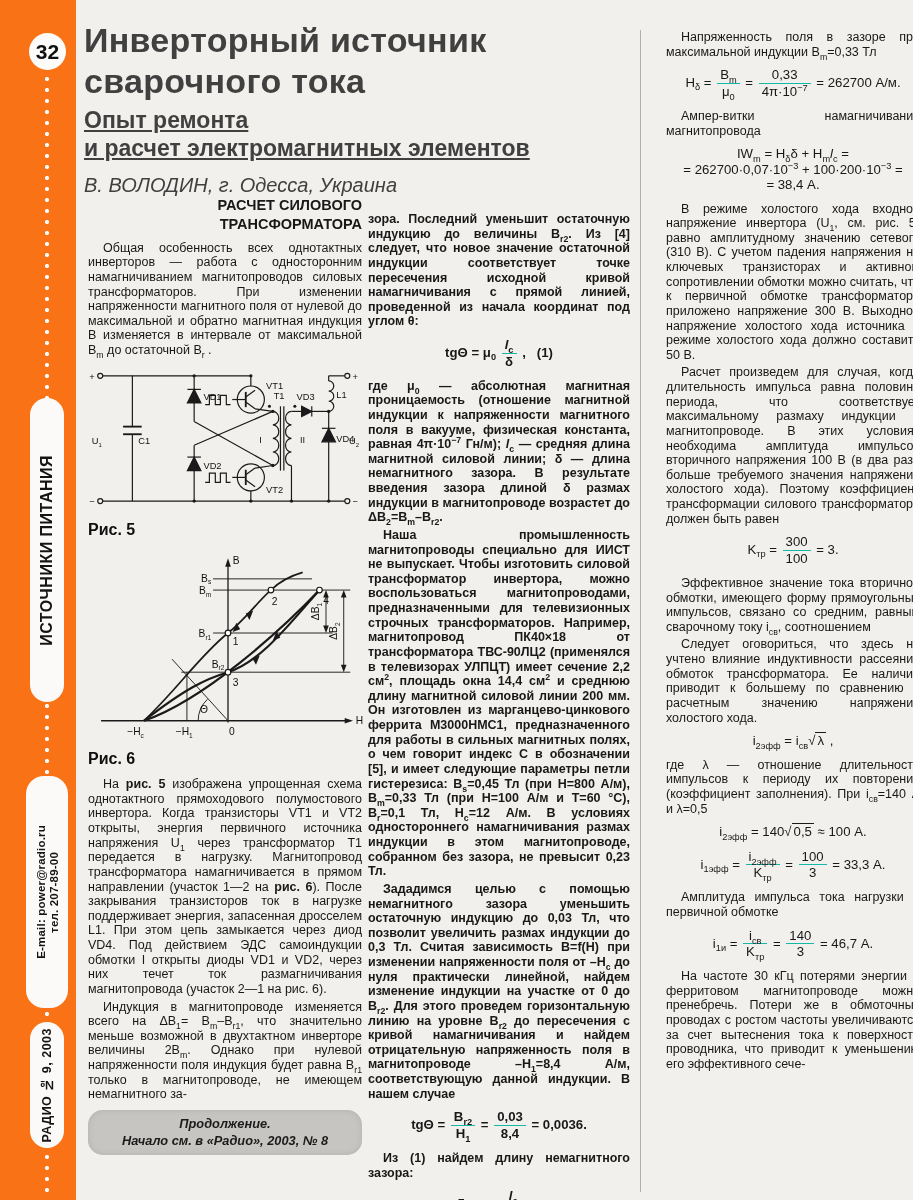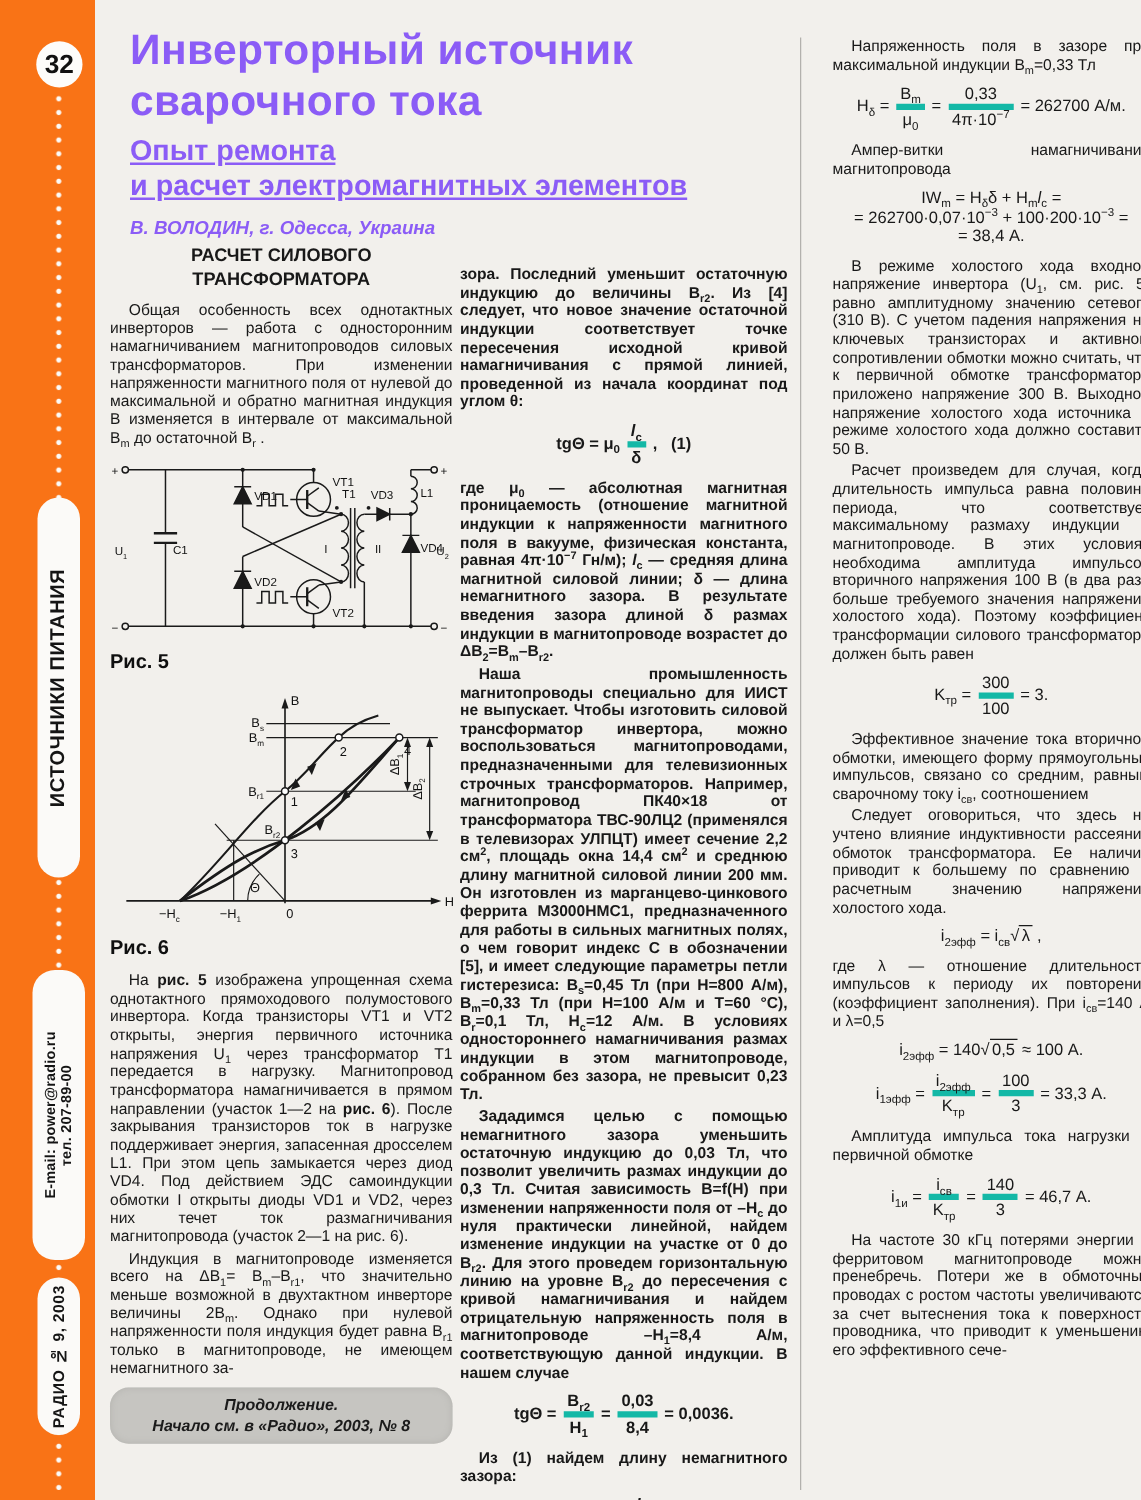--- a/index.html
+++ b/index.html
@@ -15,37 +15,37 @@
     font-size:21px;font-weight:700;color:#111;}
   .pill{position:absolute;background:#fbfaf8;border-radius:18px;display:flex;align-items:center;justify-content:center;}
   .vtext{writing-mode:vertical-rl;transform:rotate(180deg);white-space:nowrap;color:#141414;font-weight:700;letter-spacing:.5px;}
   .pill-section{left:30px;top:398px;width:34px;height:304px;}
   .pill-section .vtext{font-size:16px;}
   .pill-contact{left:26px;top:776px;width:42px;height:232px;gap:1px;}
   .pill-contact .vtext{font-size:11.5px;letter-spacing:.2px;}
   .pill-issue{left:30px;top:1022px;width:34px;height:126px;}
   .pill-issue .vtext{font-size:12.5px;}
   
-  .header{position:absolute;left:104px;top:20px;width:545px;color:#8b5cf6;}
+  .header{position:absolute;left:84px;top:20px;width:545px;color:#404040;}
   .title{font-size:34px;font-weight:700;line-height:1.2;letter-spacing:.3px;}
   .subtitle{font-size:23px;font-weight:700;line-height:1.22;margin-top:4px;text-decoration:underline;}
-  .author{font-size:15px;font-weight:700;font-style:italic;margin-top:12px;}
+  .author{font-size:20px;font-weight:400;font-style:italic;margin-top:12px;}
   
   .col{position:absolute;font-size:12.5px;line-height:1.17;text-align:justify;color:#181818;}
   .col1{left:88px;top:196px;width:274px;}
   .col2{left:368px;top:212px;width:262px;font-weight:bold;}
   .col3{left:640px;top:30px;width:254px;padding-left:25px;border-left:1px solid #b3b1ad;height:1162px;}
   .blk{margin:0 0 3px;}
-  .blk.h{font-weight:700;font-size:14.5px;line-height:1.3;margin-bottom:7px;text-align:center;}
+  .blk.h{font-weight:700;font-size:14.5px;line-height:1.3;margin-bottom:7px;text-align:right;}
   .blk.p{text-indent:15px;}
   .blk.f{text-align:center;margin:8px 0 9px;font-size:13.2px;text-indent:0;}
   sub,sup{font-size:.7em;line-height:0;}
   .fr{display:inline-block;vertical-align:middle;text-align:center;margin:0 2px;}
   .fr>span{display:block;padding:0 3px;line-height:1.2;}
-  .fr>span:first-child{border-bottom:5px solid #14b8a6;}
+  .fr>span:first-child{border-bottom:1px solid #14b8a6;}
   .sq{white-space:nowrap;}
   .ov{border-top:1px solid #1a1a1a;padding:0 2px;}
   
   .fig{margin:6px 0 0;}
   .fig svg{display:block;}
   .figcap{font-size:16px;font-weight:700;color:#0f0f0f;margin:3px 0 8px;text-align:left;}
   .contbox{background:#c6c5c1;margin-top:8px;padding:5px 6px 6px;text-align:center;
     font-weight:700;font-style:italic;font-size:12.8px;color:#1b1b1b;box-shadow:inset 0 0 6px #b3b2ae;border-radius:15px;}
   .contbox div{line-height:1.35;}
   

